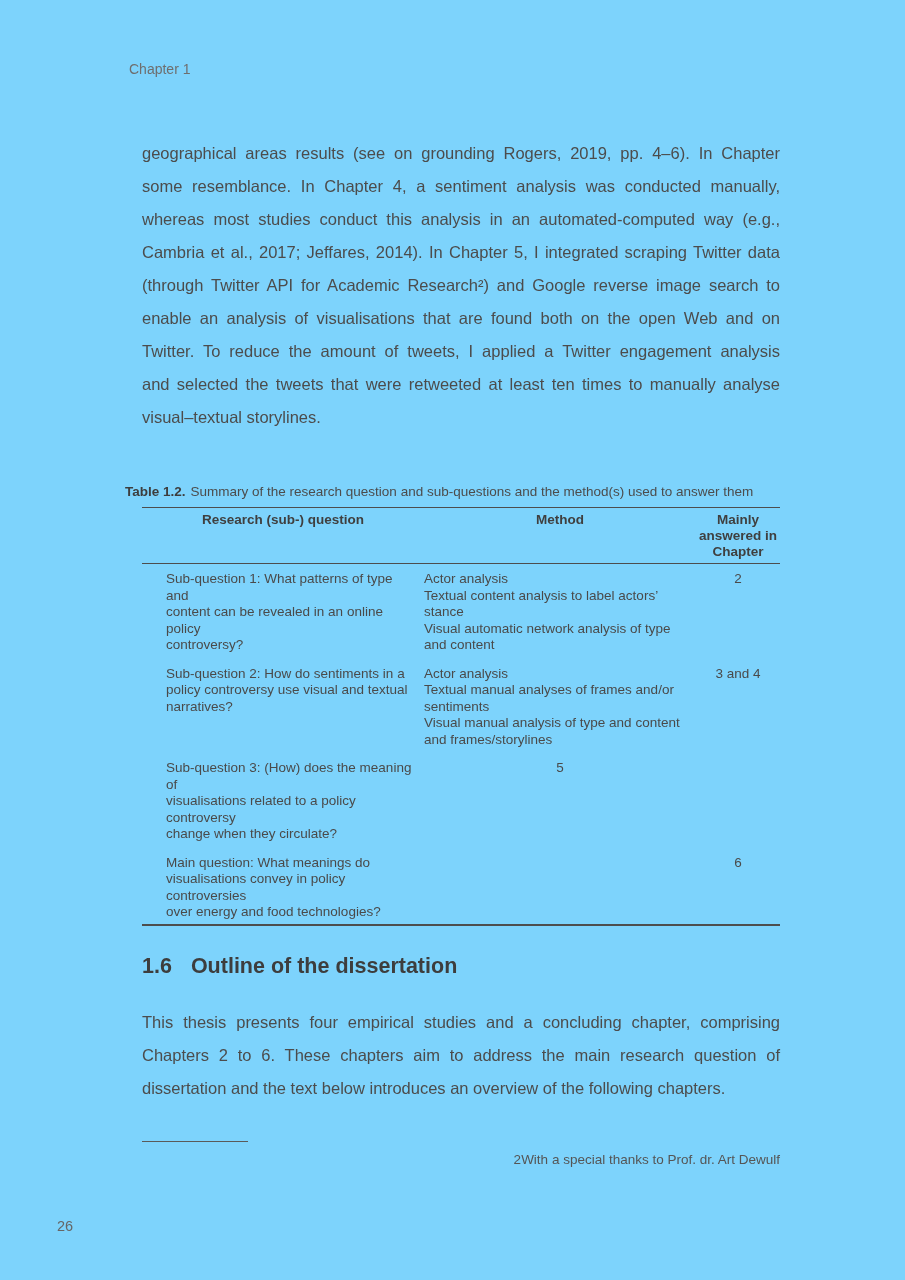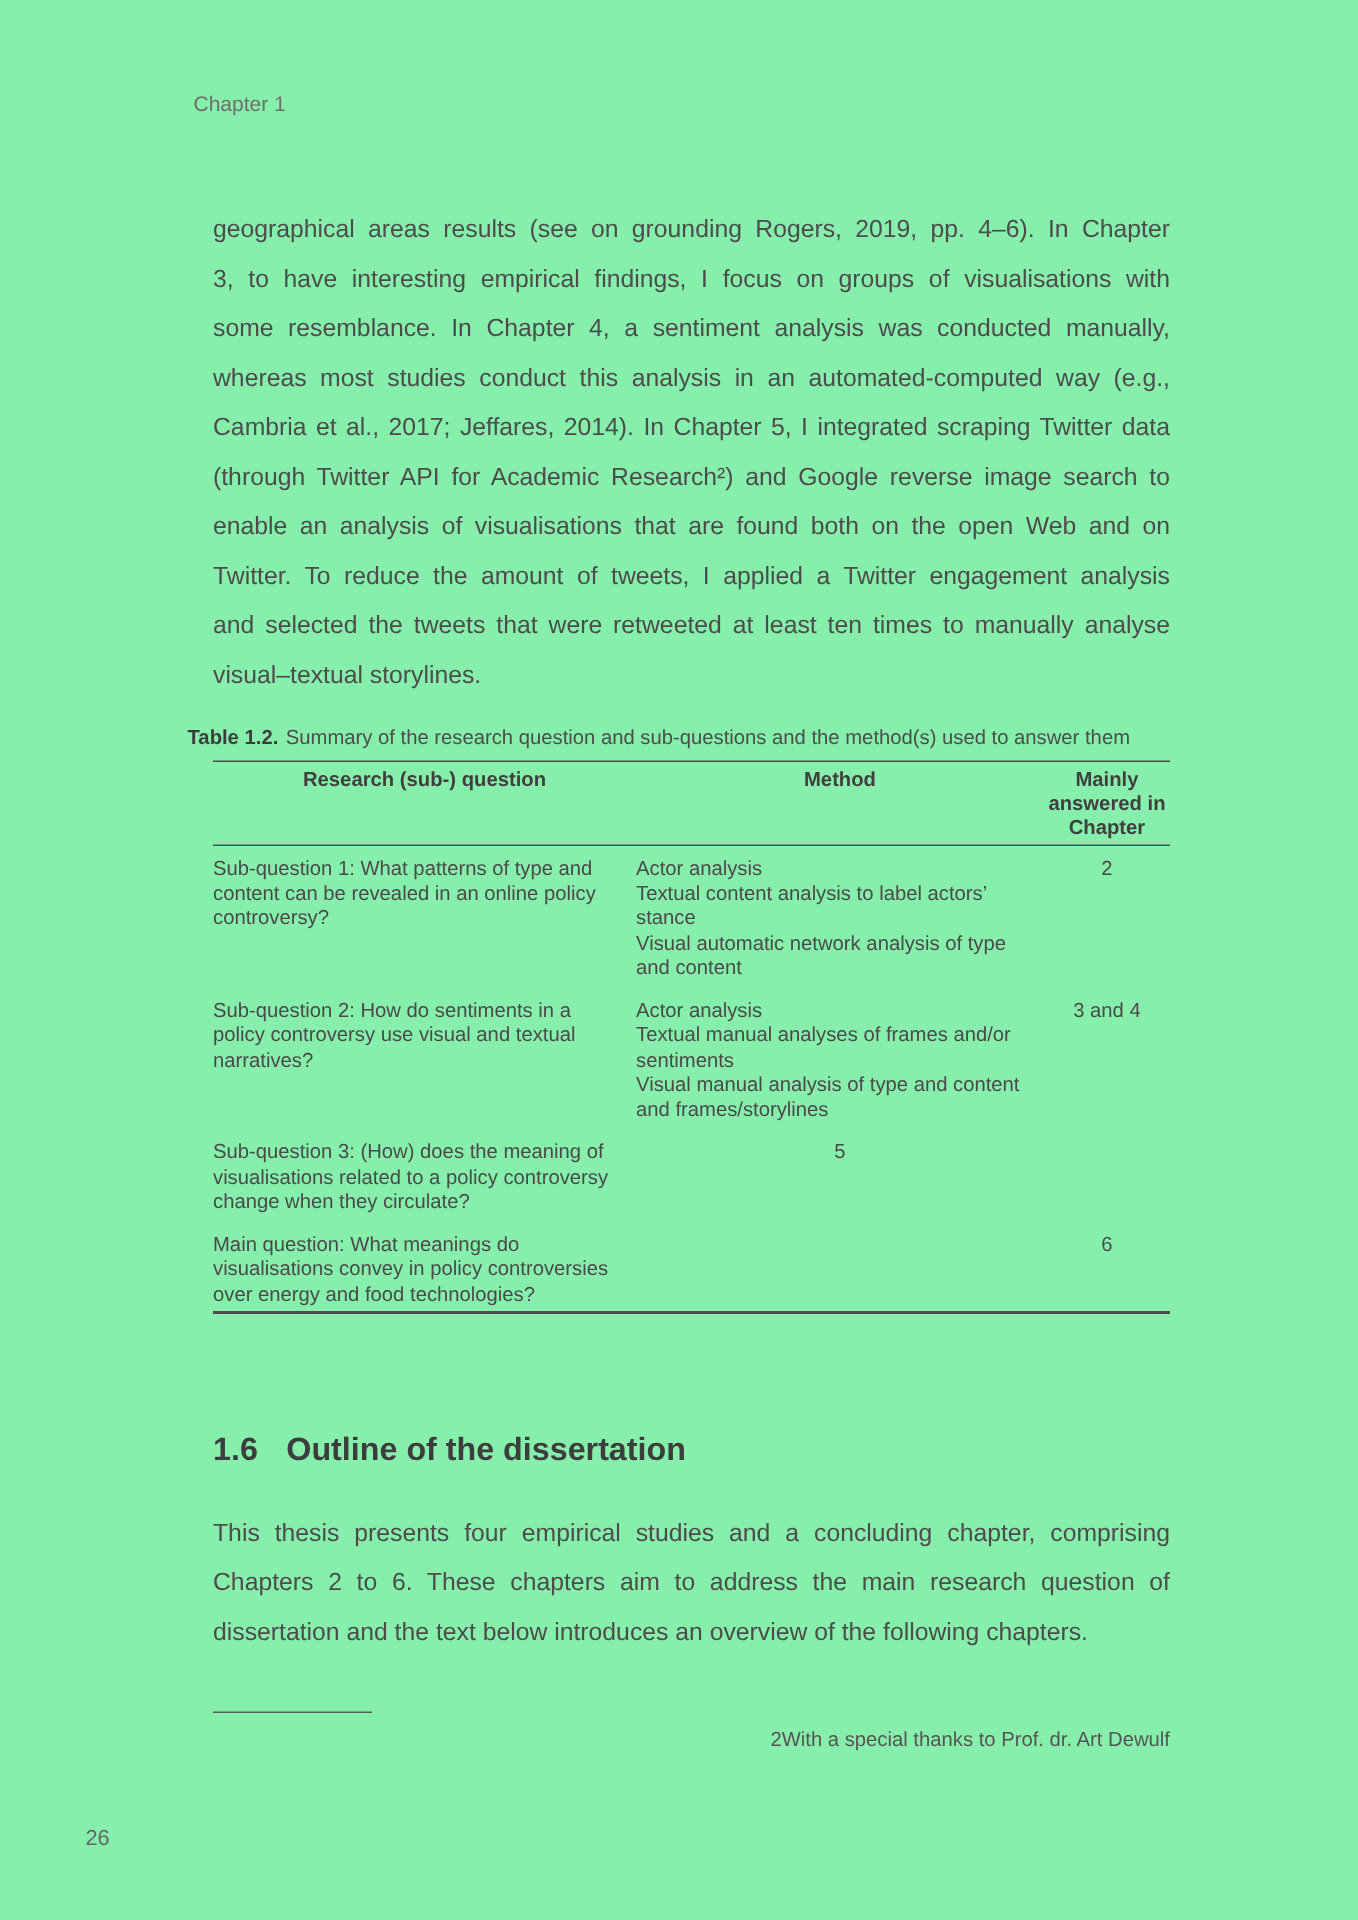--- a/index.html
+++ b/index.html
@@ -1,19 +1,19 @@
 <!DOCTYPE html>
 <html><head>
 <meta charset="utf-8">
 <style>
   html, body { margin: 0; padding: 0; background: #e8e8e8; }
   .page {
     position: relative;
     width: 905px; height: 1280px;
-    background: #86efac;
+    background: #7dd3fc;
     font-family: "Liberation Sans", "DejaVu Sans", sans-serif;
     color: #4c4c4c;
     overflow: hidden;
     margin: 0 auto;
   }
   .running-header {
     position: absolute; left: 129px; top: 61px;
     font-size: 14px; color: #6e6e6e; line-height: 17px;
   }
   .para {
@@ -47,21 +47,21 @@
   }
   .t-head .th { text-align: center; }
   .t-body { padding: 7px 0 3px 0; border-bottom: 2px solid #4d4d4d; }
   .t-row {
     display: grid; grid-template-columns: 282px 272px 84px;
     align-items: start;
     margin-bottom: 12px;
     line-height: 16.5px;
   }
   .t-row:last-child { margin-bottom: 0; }
-  .cell-q { padding-right: 6px; }
+  .cell-q { padding-right: 6px; margin-left: 24px; }
   .cell-c { text-align: center; }
 
   .section-heading {
     position: absolute; left: 142px; top: 951px;
     font-size: 21.5px; font-weight: bold; color: #3d3d3d; line-height: 30px;
   }
   .section-heading .sec-num { margin-right: 19px; }
 
   .footnote-rule {
     position: absolute; left: 142px; top: 1141px; width: 106px;
@@ -80,21 +80,20 @@
 </style>
 </head>
 <body>
 
 <div class="page">
 
   <div class="running-header">Chapter 1</div>
 
   <div class="para para-intro">
     <div class="pline">geographical areas results (see on grounding Rogers, 2019, pp. 4–6). In Chapter</div>
-    <div class="pline">3, to have interesting empirical findings, I focus on groups of visualisations with</div>
     <div class="pline">some resemblance. In Chapter 4, a sentiment analysis was conducted manually,</div>
     <div class="pline">whereas most studies conduct this analysis in an automated-computed way (e.g.,</div>
     <div class="pline">Cambria et al., 2017; Jeffares, 2014). In Chapter 5, I integrated scraping Twitter data</div>
     <div class="pline">(through Twitter API for Academic Research²) and Google reverse image search to</div>
     <div class="pline">enable an analysis of visualisations that are found both on the open Web and on</div>
     <div class="pline">Twitter. To reduce the amount of tweets, I applied a Twitter engagement analysis</div>
     <div class="pline">and selected the tweets that were retweeted at least ten times to manually analyse</div>
     <div class="pline last">visual–textual storylines.</div>
   </div>
 

